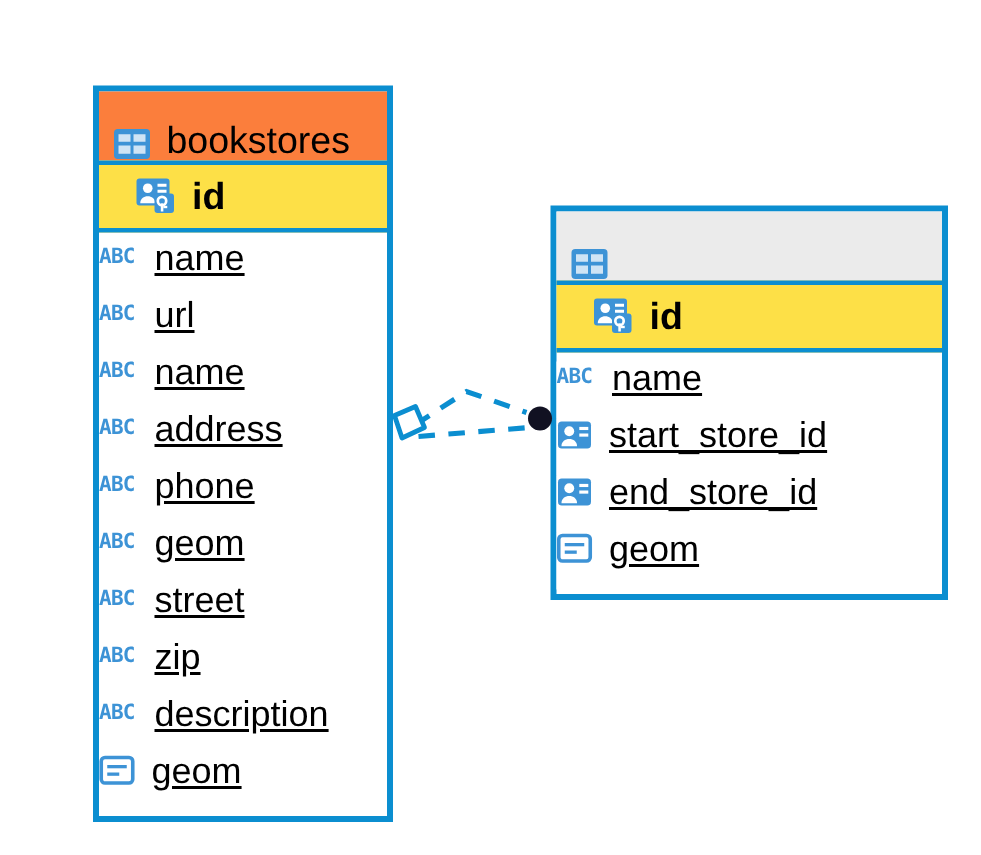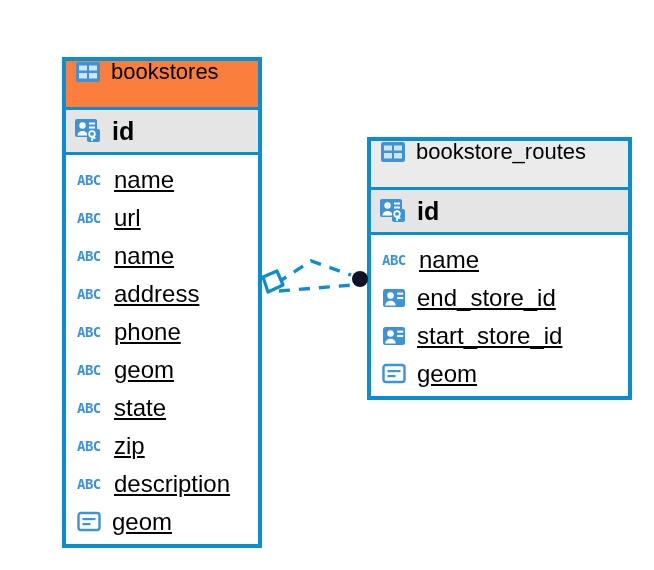--- a/index.html
+++ b/index.html
@@ -34,67 +34,67 @@
   }
   #entity-bookstore-routes {
     left: 367px;
     top: 137px;
     width: 265px;
     height: 263px;
   }
 
   .entity-header {
     display: flex;
-    align-items: flex-start;
+    align-items: flex-end;
     box-sizing: border-box;
     height: 46px;
     padding-left: 9px;
-    font-size: 22px;
+    font-size: 25px;
     color: #000000;
     letter-spacing: 0px;
   }
   .entity-header.selected {
     background: #fb7e3c;
   }
   .entity-header.unselected {
     background: #ebebeb;
   }
   .entity-header .label {
     margin-left: 10px;
     line-height: 1;
     white-space: nowrap;
   }
 
   .pk-row {
     display: flex;
     align-items: center;
     box-sizing: border-box;
     height: 48px;
-    padding-left: 8px;
+    padding-left: 24px;
     border-top: 3px solid #0b8ed0;
     border-bottom: 3px solid #0b8ed0;
     font-size: 25px;
     font-weight: bold;
     color: #000000;
-    background: #e5e5e5;
+    background: #fde047;
   }
   .pk-row .label {
     margin-left: 10px;
     line-height: 1;
   }
 
   .field-list {
     padding-top: 6px;
   }
   .field-row {
     display: flex;
-    align-items: center;
+    align-items: flex-start;
     box-sizing: border-box;
     height: 38px;
-    padding-left: 11px;
+    padding-left: 0;
     font-size: 24px;
     color: #000000;
     background: #ffffff;
   }
   .field-row .label {
     margin-left: 9px;
     line-height: 1;
     white-space: nowrap;
     text-decoration: underline;
   }
@@ -194,21 +194,21 @@
         <span class="label">phone</span>
       </div>
 
       <div class="field-row">
         <span class="icon icon-abc">ABC</span>
         <span class="label">geom</span>
       </div>
 
       <div class="field-row">
         <span class="icon icon-abc">ABC</span>
-        <span class="label">state</span>
+        <span class="label">street</span>
       </div>
 
       <div class="field-row">
         <span class="icon icon-abc">ABC</span>
         <span class="label">zip</span>
       </div>
 
       <div class="field-row">
         <span class="icon icon-abc">ABC</span>
         <span class="label">description</span>
@@ -233,21 +233,20 @@
     <div class="entity-header unselected">
       <span class="icon">
         <svg width="26" height="22" viewBox="0 0 26 22">
           <rect x="1" y="1" width="24" height="20" rx="2.5" fill="#3d93d6"></rect>
           <rect x="4" y="4.5" width="8" height="5" fill="#cfe4f5"></rect>
           <rect x="14" y="4.5" width="8" height="5" fill="#cfe4f5"></rect>
           <rect x="4" y="12" width="8" height="5.5" fill="#cfe4f5"></rect>
           <rect x="14" y="12" width="8" height="5.5" fill="#cfe4f5"></rect>
         </svg>
       </span>
-      <span class="label">bookstore_routes</span>
     </div>
 
     <div class="pk-row">
       <span class="icon">
         <svg width="28" height="26" viewBox="0 0 28 26">
           <rect x="1" y="1" width="22" height="18" rx="2" fill="#3d93d6"></rect>
           <circle cx="8.5" cy="7.5" r="3.2" fill="#ffffff"></circle>
           <path d="M3.5 17.5c0-3 2.4-4.6 5-4.6s5 1.6 5 4.6z" fill="#ffffff"></path>
           <rect x="15" y="4.5" width="6" height="2" fill="#ffffff"></rect>
           <rect x="15" y="8.5" width="6" height="2" fill="#ffffff"></rect>
@@ -270,34 +269,34 @@
       <div class="field-row">
         <span class="icon">
           <svg width="26" height="22" viewBox="0 0 26 22">
             <rect x="1" y="2" width="22" height="18" rx="2.5" fill="#3d93d6"></rect>
             <circle cx="8.5" cy="8.5" r="3.3" fill="#ffffff"></circle>
             <path d="M3.3 18.5c0-3.1 2.5-4.8 5.2-4.8s5.2 1.7 5.2 4.8z" fill="#ffffff"></path>
             <rect x="15.2" y="5.6" width="6" height="2.1" fill="#ffffff"></rect>
             <rect x="15.2" y="10" width="6" height="2.1" fill="#ffffff"></rect>
           </svg>
         </span>
-        <span class="label">end_store_id</span>
+        <span class="label">start_store_id</span>
       </div>
 
       <div class="field-row">
         <span class="icon">
           <svg width="26" height="22" viewBox="0 0 26 22">
             <rect x="1" y="2" width="22" height="18" rx="2.5" fill="#3d93d6"></rect>
             <circle cx="8.5" cy="8.5" r="3.3" fill="#ffffff"></circle>
             <path d="M3.3 18.5c0-3.1 2.5-4.8 5.2-4.8s5.2 1.7 5.2 4.8z" fill="#ffffff"></path>
             <rect x="15.2" y="5.6" width="6" height="2.1" fill="#ffffff"></rect>
             <rect x="15.2" y="10" width="6" height="2.1" fill="#ffffff"></rect>
           </svg>
         </span>
-        <span class="label">start_store_id</span>
+        <span class="label">end_store_id</span>
       </div>
 
       <div class="field-row">
         <span class="icon">
           <svg width="26" height="22" viewBox="0 0 26 22">
             <rect x="1.5" y="2" width="21" height="17" rx="2.5" fill="#ffffff" stroke="#3d93d6" stroke-width="2.4"></rect>
             <rect x="5.5" y="7" width="13" height="2.2" fill="#3d93d6"></rect>
             <rect x="5.5" y="12" width="8" height="2.2" fill="#3d93d6"></rect>
           </svg>
         </span>

